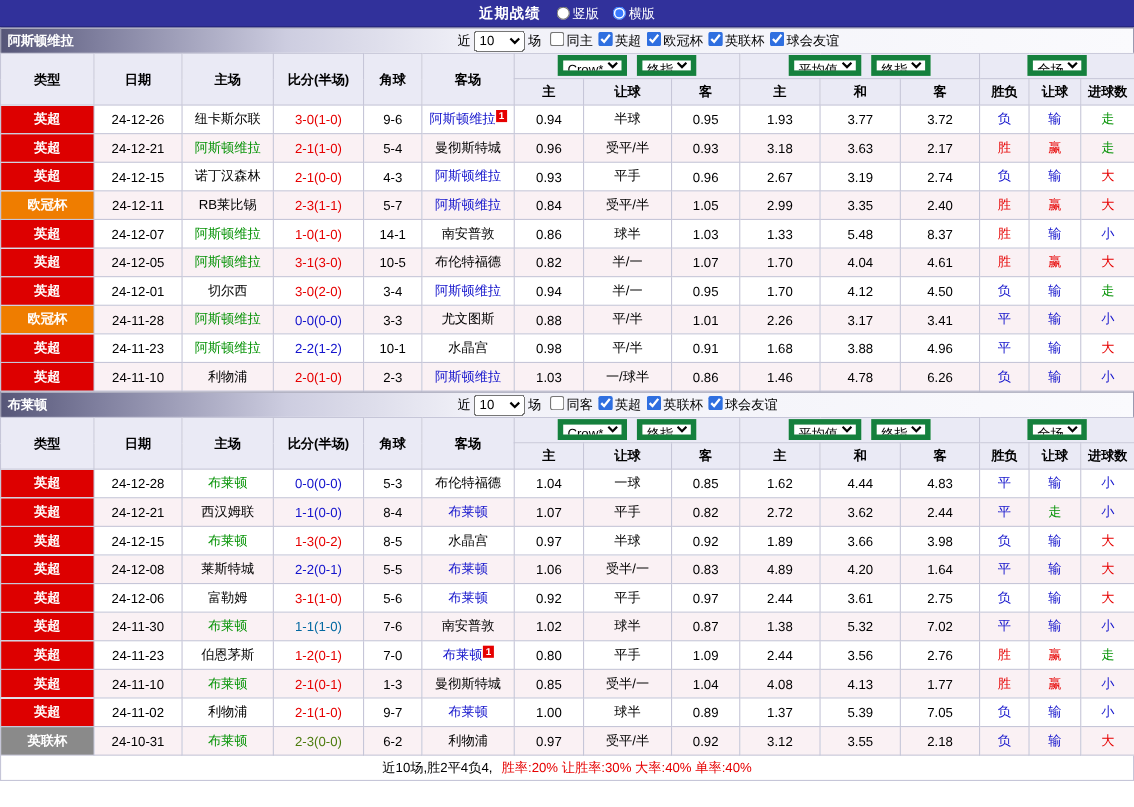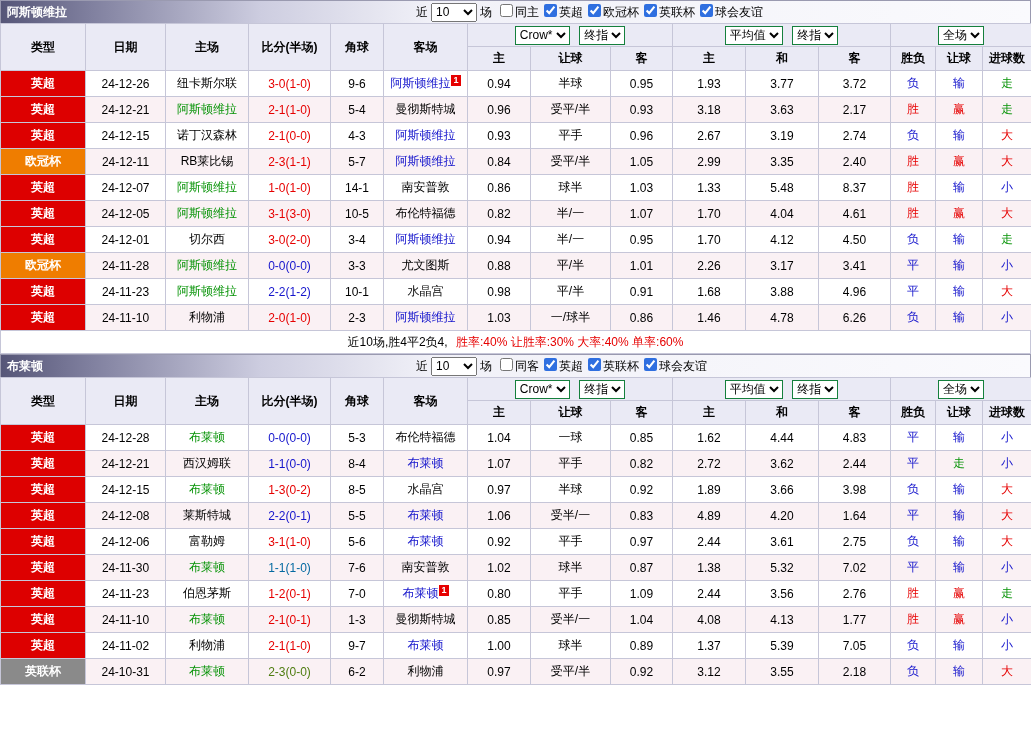--- a/index.html
+++ b/index.html
@@ -19,29 +19,42 @@
   .f-checks{display:flex;align-items:center;}
   .f-check{display:flex;align-items:flex-start;cursor:pointer;}
   .f-check input{margin:0 2px 0 5px;width:13px;height:13px;accent-color:#2f6fe0;}
   table.grid{border-collapse:collapse;table-layout:fixed;width:1031px;}
   .grid th,.grid td{border:1px solid #c6c6d8;text-align:center;white-space:nowrap;overflow:hidden;padding:0;}
   .grid thead th{background:#eaeaf5;font-weight:bold;}
   .grid thead tr.sel-row th{height:22px;}
   .grid thead tr.lab-row th{height:23px;}
   .grid tbody td{height:25px;background:#fff;}
   .grid tbody tr:nth-child(even) td{background:#faf1f4;}
-  .sel-th select{height:19px;font-size:12px;margin:0 3px;border:1px solid #15803d;background:#fff;}
+  .sel-th select{height:19px;font-size:12px;margin:0 3px;border:5px solid #15803d;background:#fff;}
   .summary{height:23px;line-height:23px;text-align:center;border:1px solid #c6c6d8;border-top:none;box-sizing:border-box;}
   .summary .stats{color:#e60000;margin-left:5px;}
   .red-badge{display:inline-block;background:#e60000;color:#fff;font-size:9px;font-weight:bold;line-height:11px;padding:0 2px;margin-left:1px;vertical-align:4px;}
 </style>
 </head>
 <body>
 
 <div class="page">
+  <div class="title-bar">
+    <span class="tb-title">近期战绩</span>
+    <span class="tb-radios" id="layout-radios">
+        <label class="tb-radio">
+          <input type="radio" name="layout" style="">
+          <span>竖版</span>
+        </label>
+        <label class="tb-radio">
+          <input type="radio" name="layout" checked="" style="">
+          <span>横版</span>
+        </label>
+      </span>
+  </div>
   <div id="sections">
   <div class="section">
     <div class="section-header">
       <span class="team-name">阿斯顿维拉</span>
       <div class="filter">
         <span>近</span>
         <select class="f-count"><option>10</option></select>
         <span>场</span>
         <span class="f-checks">
               <label class="f-check">
@@ -283,24 +296,20 @@
               <td>0.86</td>
               <td>1.46</td>
               <td>4.78</td>
               <td>6.26</td>
               <td style="color: rgb(20, 20, 204);">负</td>
               <td style="color: rgb(20, 20, 204);">输</td>
               <td style="color: rgb(20, 20, 204);">小</td>
             </tr>
           </tbody>
     </table>
-    <div class="summary">
-      <span class="rec">近10场,胜4平2负4,</span>
-      <span class="stats">胜率:40% 让胜率:30% 大率:40% 单率:60%</span>
-    </div>
   </div>
 
   <div class="section">
     <div class="section-header">
       <span class="team-name">布莱顿</span>
       <div class="filter">
         <span>近</span>
         <select class="f-count"><option>10</option></select>
         <span>场</span>
         <span class="f-checks">
@@ -539,15 +548,19 @@
               <td>0.92</td>
               <td>3.12</td>
               <td>3.55</td>
               <td>2.18</td>
               <td style="color: rgb(20, 20, 204);">负</td>
               <td style="color: rgb(20, 20, 204);">输</td>
               <td style="color: rgb(230, 0, 0);">大</td>
             </tr>
           </tbody>
     </table>
+    <div class="summary">
+      <span class="rec">近10场,胜2平4负4,</span>
+      <span class="stats">胜率:20% 让胜率:30% 大率:40% 单率:40%</span>
+    </div>
   </div>
 </div>
 </div>
 
 </body></html>

